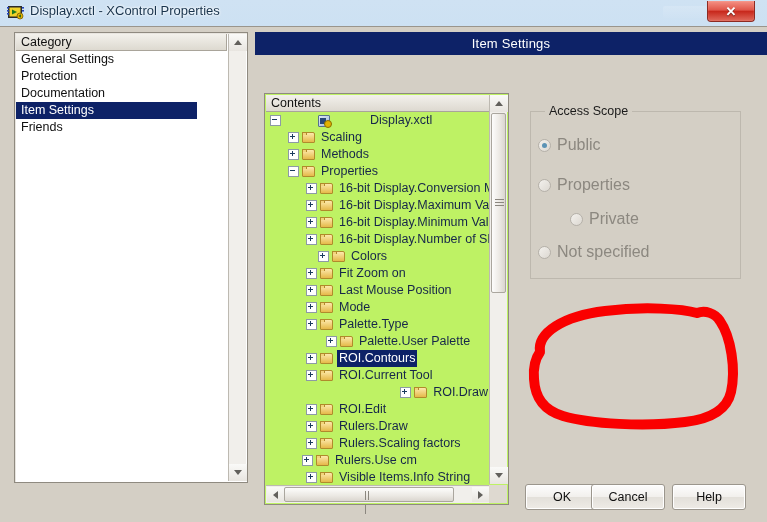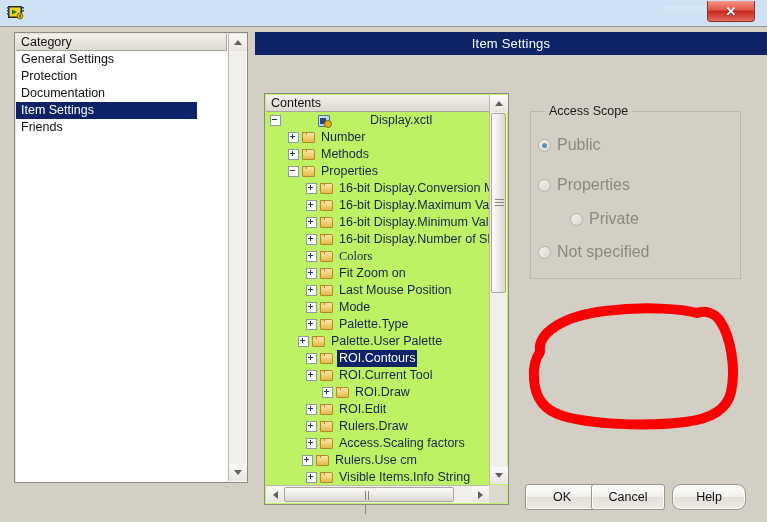--- a/index.html
+++ b/index.html
@@ -285,21 +285,21 @@
     border:1px solid #9b968d;
     border-radius:3px;
     font-size:12.5px;color:#101010;
     font-family:"Liberation Sans", sans-serif;
     display:flex;align-items:center;justify-content:center;
     box-shadow:inset 0 0 0 1px #ffffff;
     cursor:pointer;
   }
   #btn-ok{right:168px;}
   #btn-cancel{right:102px;}
-  #btn-help{right:21px;border-radius:9px;}
+  #btn-help{right:21px;}
 </style>
 </head>
 <body>
 
 <div id="window">
 
   <div id="titlebar">
     <div id="title-icon">
       <svg width="17" height="16" viewBox="0 0 17 16">
         <rect x="1" y="2" width="14" height="12" fill="#2b2b2b"></rect>
@@ -307,20 +307,21 @@
         <polygon points="5,5.5 5,10.5 10,8" fill="#1d7a1d"></polygon>
         <rect x="0" y="3" width="2" height="1.6" fill="#2244bb"></rect>
         <rect x="0" y="6" width="2" height="1.6" fill="#2244bb"></rect>
         <rect x="0" y="9" width="2" height="1.6" fill="#2244bb"></rect>
         <rect x="15" y="3" width="2" height="1.6" fill="#2244bb"></rect>
         <rect x="15" y="6" width="2" height="1.6" fill="#2244bb"></rect>
         <circle cx="13" cy="12" r="3" fill="#e2b100" stroke="#7d5f00" stroke-width="0.8"></circle>
         <polygon points="11.6,12 13.9,10.2 13.9,13.8" fill="#1a5c1a"></polygon>
       </svg>
     </div>
+    <div id="title-text">Display.xctl - XControl Properties</div>
     <div id="ghost-btns"></div>
     <div id="close-btn">
       <div id="close-glyph">✕</div>
     </div>
   </div>
 
   <div id="client">
 
     <div id="category-panel">
       <div id="category-header">Category</div>
@@ -354,21 +355,21 @@
               <span class="xi-dot"></span>
             </span>
             <span class="tree-label">Display.xctl</span>
           </div>
           <div class="tree-row" style="padding-left: 22px;">
             <span class="expander plus"></span>
             <span class="folder">
               <span class="f-back"></span>
               <span class="f-tab"></span>
             </span>
-            <span class="tree-label">Number</span>
+            <span class="tree-label">Scaling</span>
           </div>
           <div class="tree-row" style="padding-left: 22px;">
             <span class="expander plus"></span>
             <span class="folder">
               <span class="f-back"></span>
               <span class="f-tab"></span>
             </span>
             <span class="tree-label">Methods</span>
           </div>
           <div class="tree-row" style="padding-left: 22px;">
@@ -404,21 +405,21 @@
             <span class="tree-label">16-bit Display.Minimum Valu</span>
           </div>
           <div class="tree-row" style="padding-left: 40px;">
             <span class="expander plus"></span>
             <span class="folder">
               <span class="f-back"></span>
               <span class="f-tab"></span>
             </span>
             <span class="tree-label">16-bit Display.Number of Shi</span>
           </div>
-          <div class="tree-row" style="padding-left: 40px; font-family: Liberation Serif, serif;">
+          <div class="tree-row" style="padding-left: 52px;">
             <span class="expander plus"></span>
             <span class="folder">
               <span class="f-back"></span>
               <span class="f-tab"></span>
             </span>
             <span class="tree-label">Colors</span>
           </div>
           <div class="tree-row" style="padding-left: 40px;">
             <span class="expander plus"></span>
             <span class="folder">
@@ -444,21 +445,21 @@
             <span class="tree-label">Mode</span>
           </div>
           <div class="tree-row" style="padding-left: 40px;">
             <span class="expander plus"></span>
             <span class="folder">
               <span class="f-back"></span>
               <span class="f-tab"></span>
             </span>
             <span class="tree-label">Palette.Type</span>
           </div>
-          <div class="tree-row" style="padding-left: 32px;">
+          <div class="tree-row" style="padding-left: 60px;">
             <span class="expander plus"></span>
             <span class="folder">
               <span class="f-back"></span>
               <span class="f-tab"></span>
             </span>
             <span class="tree-label">Palette.User Palette</span>
           </div>
           <div class="tree-row selected" style="padding-left: 40px;">
             <span class="expander plus"></span>
             <span class="folder">
@@ -468,21 +469,21 @@
             <span class="tree-label">ROI.Contours</span>
           </div>
           <div class="tree-row" style="padding-left: 40px;">
             <span class="expander plus"></span>
             <span class="folder">
               <span class="f-back"></span>
               <span class="f-tab"></span>
             </span>
             <span class="tree-label">ROI.Current Tool</span>
           </div>
-          <div class="tree-row" style="padding-left: 56px;">
+          <div class="tree-row" style="padding-left: 36px; justify-content: flex-end;">
             <span class="expander plus"></span>
             <span class="folder">
               <span class="f-back"></span>
               <span class="f-tab"></span>
             </span>
             <span class="tree-label">ROI.Draw</span>
           </div>
           <div class="tree-row" style="padding-left: 40px;">
             <span class="expander plus"></span>
             <span class="folder">
@@ -498,21 +499,21 @@
               <span class="f-tab"></span>
             </span>
             <span class="tree-label">Rulers.Draw</span>
           </div>
           <div class="tree-row" style="padding-left: 40px;">
             <span class="expander plus"></span>
             <span class="folder">
               <span class="f-back"></span>
               <span class="f-tab"></span>
             </span>
-            <span class="tree-label">Access.Scaling factors</span>
+            <span class="tree-label">Rulers.Scaling factors</span>
           </div>
           <div class="tree-row" style="padding-left: 36px;">
             <span class="expander plus"></span>
             <span class="folder">
               <span class="f-back"></span>
               <span class="f-tab"></span>
             </span>
             <span class="tree-label">Rulers.Use cm</span>
           </div>
           <div class="tree-row" style="padding-left: 40px;">

